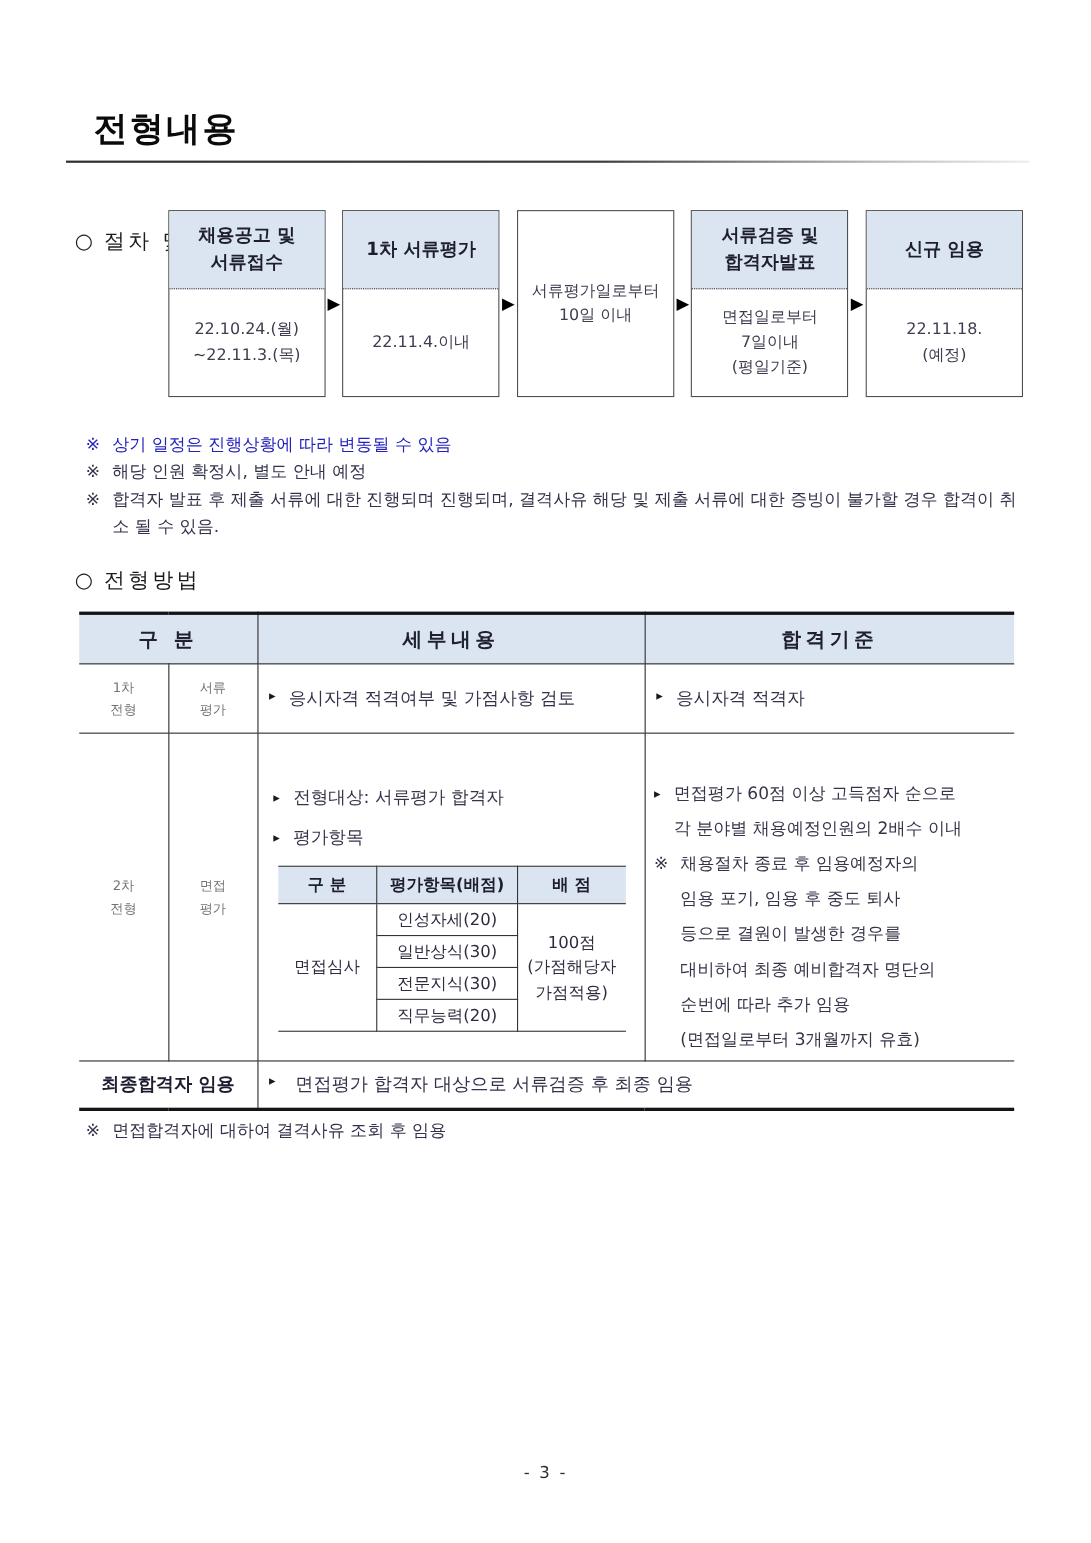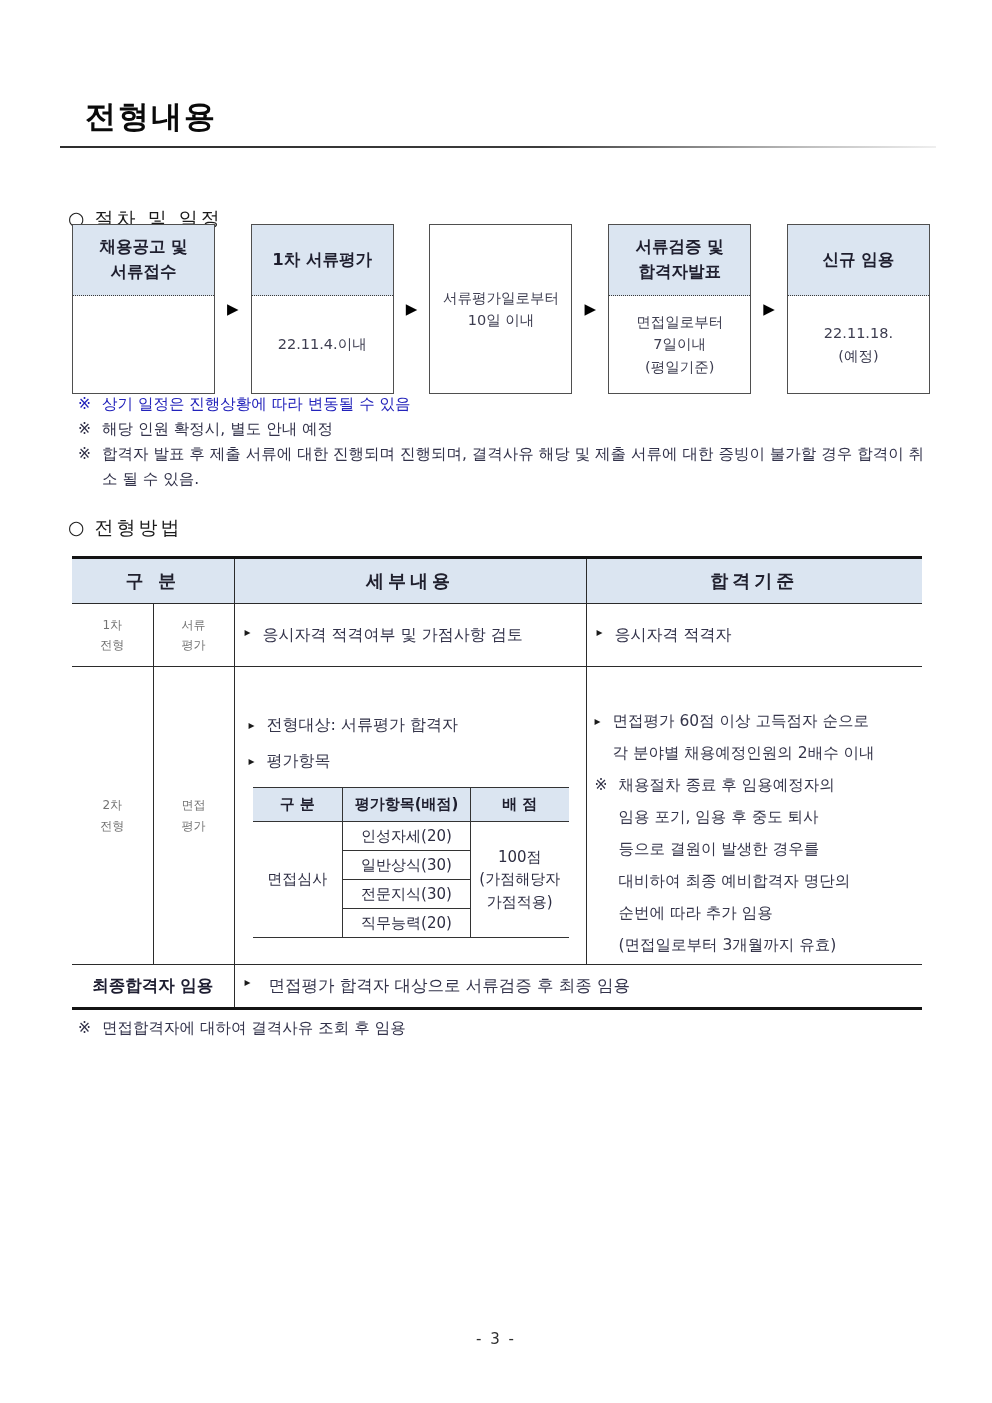--- a/index.html
+++ b/index.html
@@ -13,22 +13,22 @@
   .title-rule{position:absolute;left:60px;top:146px;width:876px;height:2px;
               background:linear-gradient(to right,#2e2e2e 0%,#3c3c3c 55%,#bdbdbd 85%,#efefef 100%);}
 
   
   .sec-heading{position:absolute;font-size:19px;color:#1b1b1b;letter-spacing:3px;}
   .sec-heading .circ{margin-right:10px;letter-spacing:0;}
   #sec1{left:68px;top:166px;margin-top:40px;}
   #sec2{left:68px;top:515px;}
 
   
-  .flow{position:absolute;left:72px;top:224px;width:858px;height:170px;
-        display:flex;justify-content:space-between;align-items:stretch;}
+  .flow{position:absolute;left:72px;top:191px;width:858px;height:170px;
+        display:flex;justify-content:flex-end;align-items:stretch;}
   .step{width:143px;height:170px;border:1px solid #4f4f4f;box-sizing:border-box;
         display:flex;flex-direction:column;background:#fff;}
   .step-head{height:70px;background:#dbe5f1;border-bottom:1px dotted #3a3a3a;
              display:flex;align-items:center;justify-content:center;text-align:center;
              font-size:16.5px;font-weight:600;color:#1e1e2e;line-height:1.5;}
   .step-body{flex:1;display:flex;align-items:center;justify-content:center;text-align:center;
              font-size:14.5px;color:#3d3d50;line-height:1.55;}
   .flow-arrow{align-self:center;font-size:15px;color:#000;padding:0 2px;}
 
   
@@ -85,20 +85,22 @@
   <div class="title-rule"></div>
 
   <div class="sec-heading" id="sec1">
     <span class="circ">○</span><span>절차 및 일정</span>
   </div>
 
   <div class="flow">
     <div class="step">
       <div class="step-head pre">채용공고 및
 서류접수</div>
+      <div class="step-body pre">22.10.24.(월)
+~22.11.3.(목)</div>
     </div>
     <div class="flow-arrow">▶</div>
     <div class="step">
       <div class="step-head pre">1차 서류평가</div>
       <div class="step-body pre">22.11.4.이내</div>
     </div>
     <div class="flow-arrow">▶</div>
     <div class="step">
       <div class="step-body pre">서류평가일로부터
 10일 이내</div>

